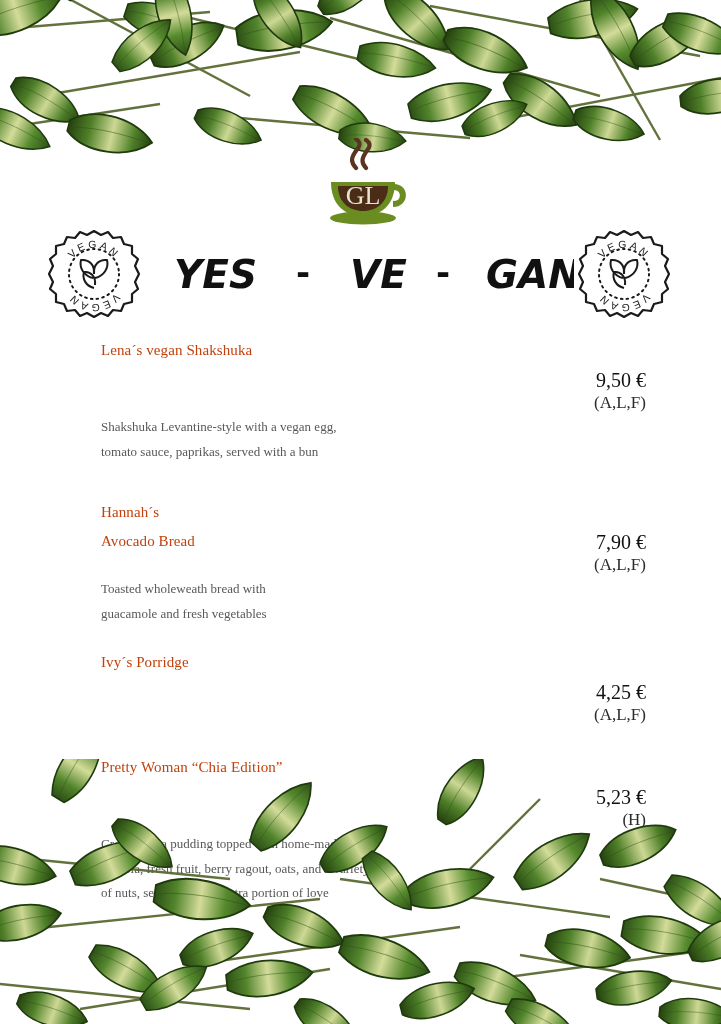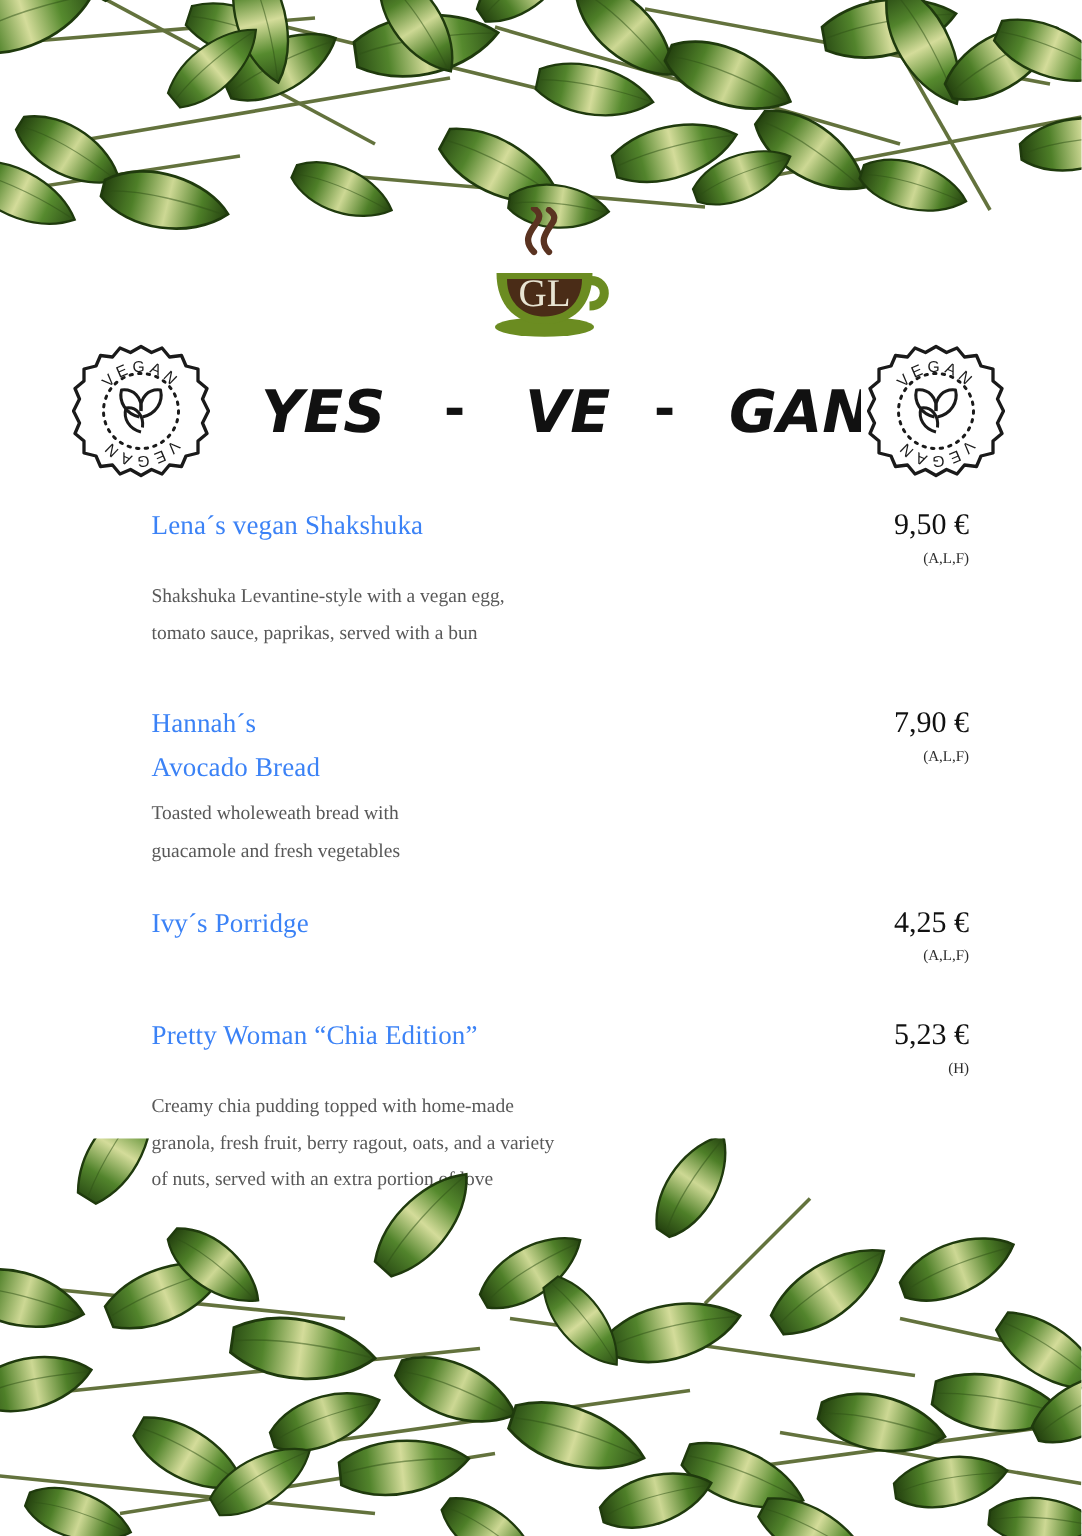--- a/index.html
+++ b/index.html
@@ -72,40 +72,41 @@
   .item-head {
     display: flex;
     align-items: flex-start;
     justify-content: space-between;
   }
   .item-titles {
     flex: 0 1 auto;
     max-width: 430px;
   }
   .item-title {
-    font-size: 18px;
+    font-size: 15px;
     line-height: 29px;
-    color: #3b82f6;
+    color: #c2410c;
     letter-spacing: .1px;
     white-space: nowrap;
   }
   .item-price-col {
     flex: 0 0 auto;
     text-align: right;
     min-width: 92px;
     padding-top: 2px;
+    margin-top: 30px;
   }
   .item-price {
     font-size: 20px;
     line-height: 24px;
     color: #111111;
     white-space: nowrap;
   }
   .item-allergens {
-    font-size: 10px;
+    font-size: 17px;
     line-height: 16px;
     color: #2b2b2b;
     margin-top: 3px;
     white-space: nowrap;
   }
   .item-desc {
     font-size: 13px;
     line-height: 24.5px;
     color: #585858;
     margin-top: 4px;

